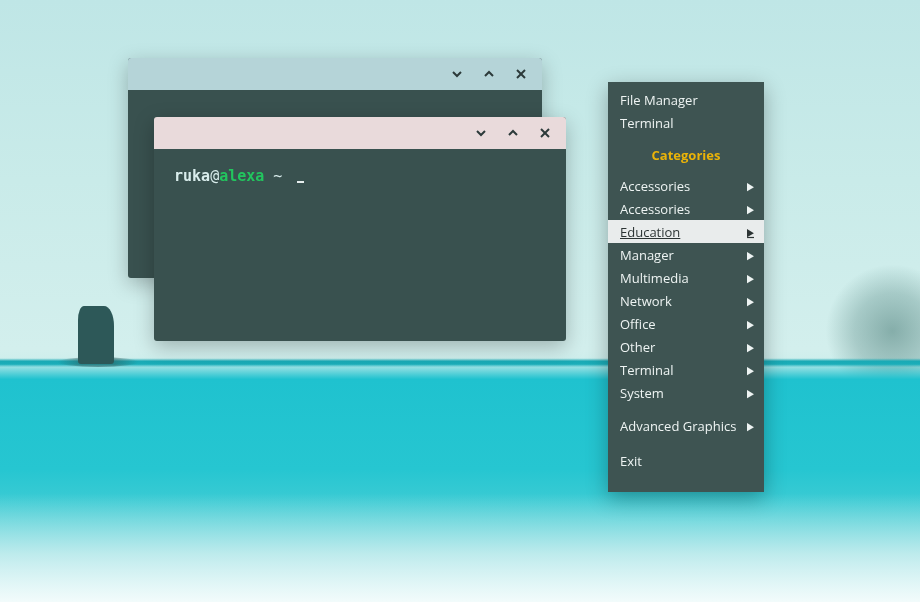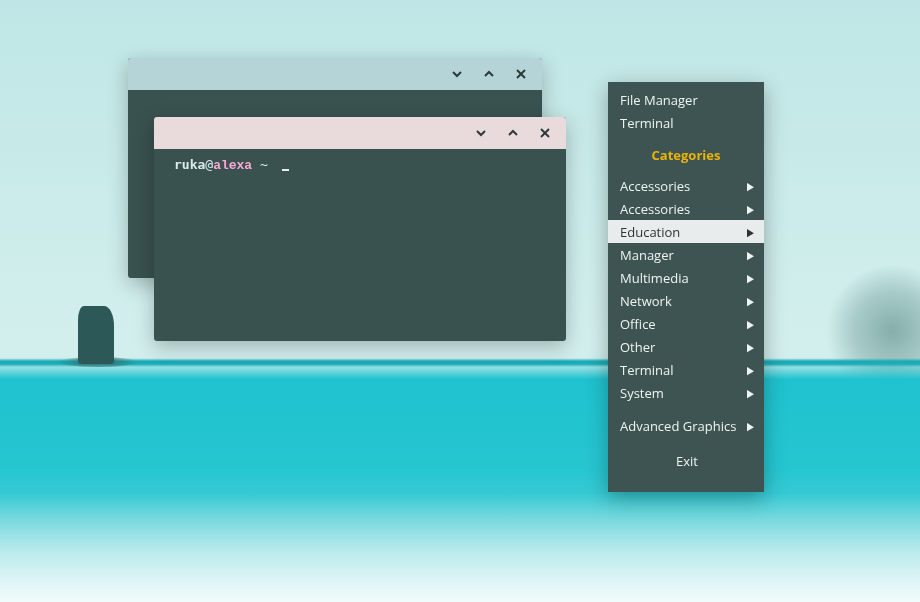--- a/index.html
+++ b/index.html
@@ -64,31 +64,31 @@
     color: #2c3a3a;
   }
   .tb-btn svg { width: 14px; height: 14px; stroke: currentColor; stroke-width: 2; fill: none; }
 
   
   #win-back { left: 128px; top: 58px; width: 414px; height: 220px; }
   
   #win-front { left: 154px; top: 117px; width: 412px; height: 224px; }
 
   .term-body {
-    padding: 8px 20px;
+    padding: 18px 20px;
     font-family: "DejaVu Sans Mono", Menlo, Consolas, monospace;
-    font-size: 13px;
+    font-size: 15px;
     color: #e6eeee;
     white-space: pre;
     display: flex;
     align-items: baseline;
   }
   .prompt-user { color: #d8eceb; font-weight: 600; }
   .prompt-at   { color: #d8eceb; }
-  .prompt-host { color: #f9a8d4; font-weight: 600; font-family: Liberation Mono, monospace; }
+  .prompt-host { color: #22c55e; font-weight: 600; }
   .prompt-tail { color: #d8eceb; }
   .cursor {
     display: inline-block;
     width: 7px; height: 2px;
     margin-left: 6px;
     background: #e6eeee;
     vertical-align: baseline;
     transform: translateY(2px);
   }
 
@@ -123,24 +123,25 @@
     font-weight: bold;
   }
   .menu-cat .arrow, .menu-adv .arrow {
     font-size: 9px;
     color: #eef4f3;
     transform: scaleY(1.2);
   }
   .menu-cat.hovered {
     background: #e9ecec;
     color: #2c3434;
+    text-decoration: underline;
   }
   .menu-cat.hovered .arrow { color: #2c3434; }
   .menu-sep { height: 10px; }
-  .menu-exit { margin-top: 2px; justify-content: center; }
+  .menu-exit { margin-top: 2px; }
 
 </style>
 </head>
 <body>
 
 <div class="desktop">
   <div class="rock"></div>
 
   <div id="win-back" class="win">
     <div class="titlebar tb-blue">

